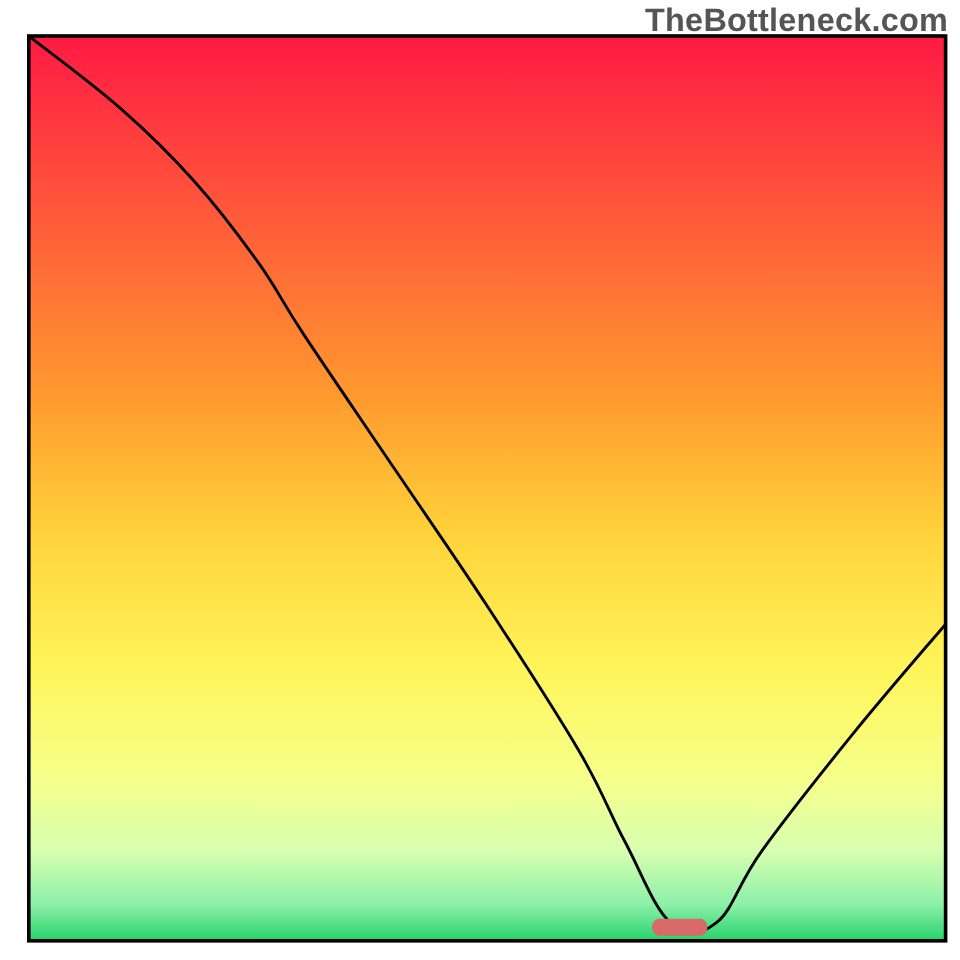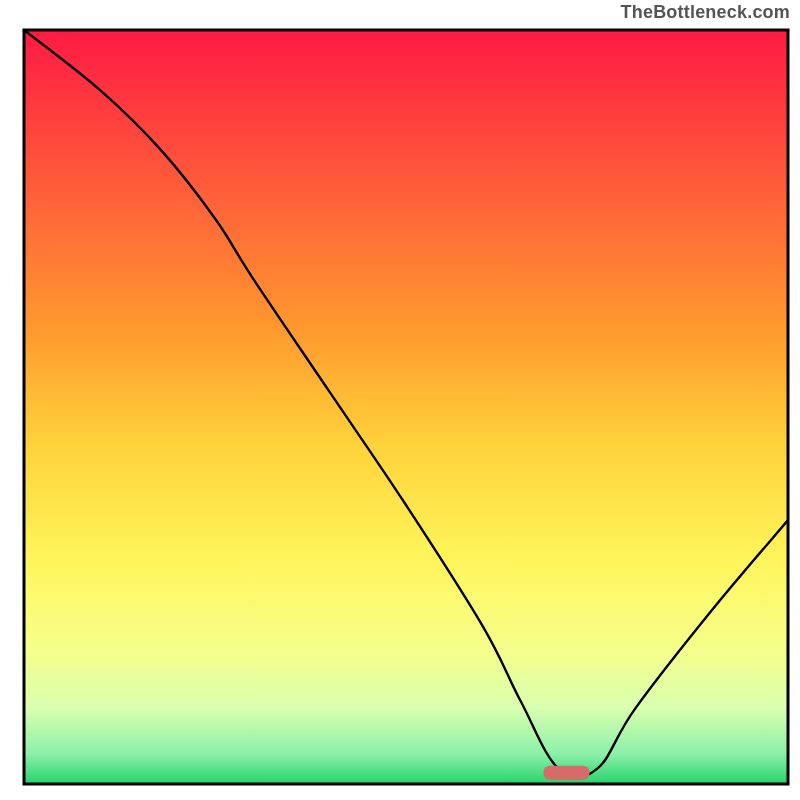--- a/index.html
+++ b/index.html
@@ -12,21 +12,21 @@
   }
   .container {
     position: relative;
     width: 800px;
     height: 800px;
   }
   .watermark {
     position: absolute;
     top: 2px;
     right: 10px;
-    font-size: 18px;
+    font-size: 27px;
     font-weight: 600;
     color: #555555;
     letter-spacing: 0.2px;
   }
   svg {
     display: block;
   }
 </style>
 </head>
 <body>

